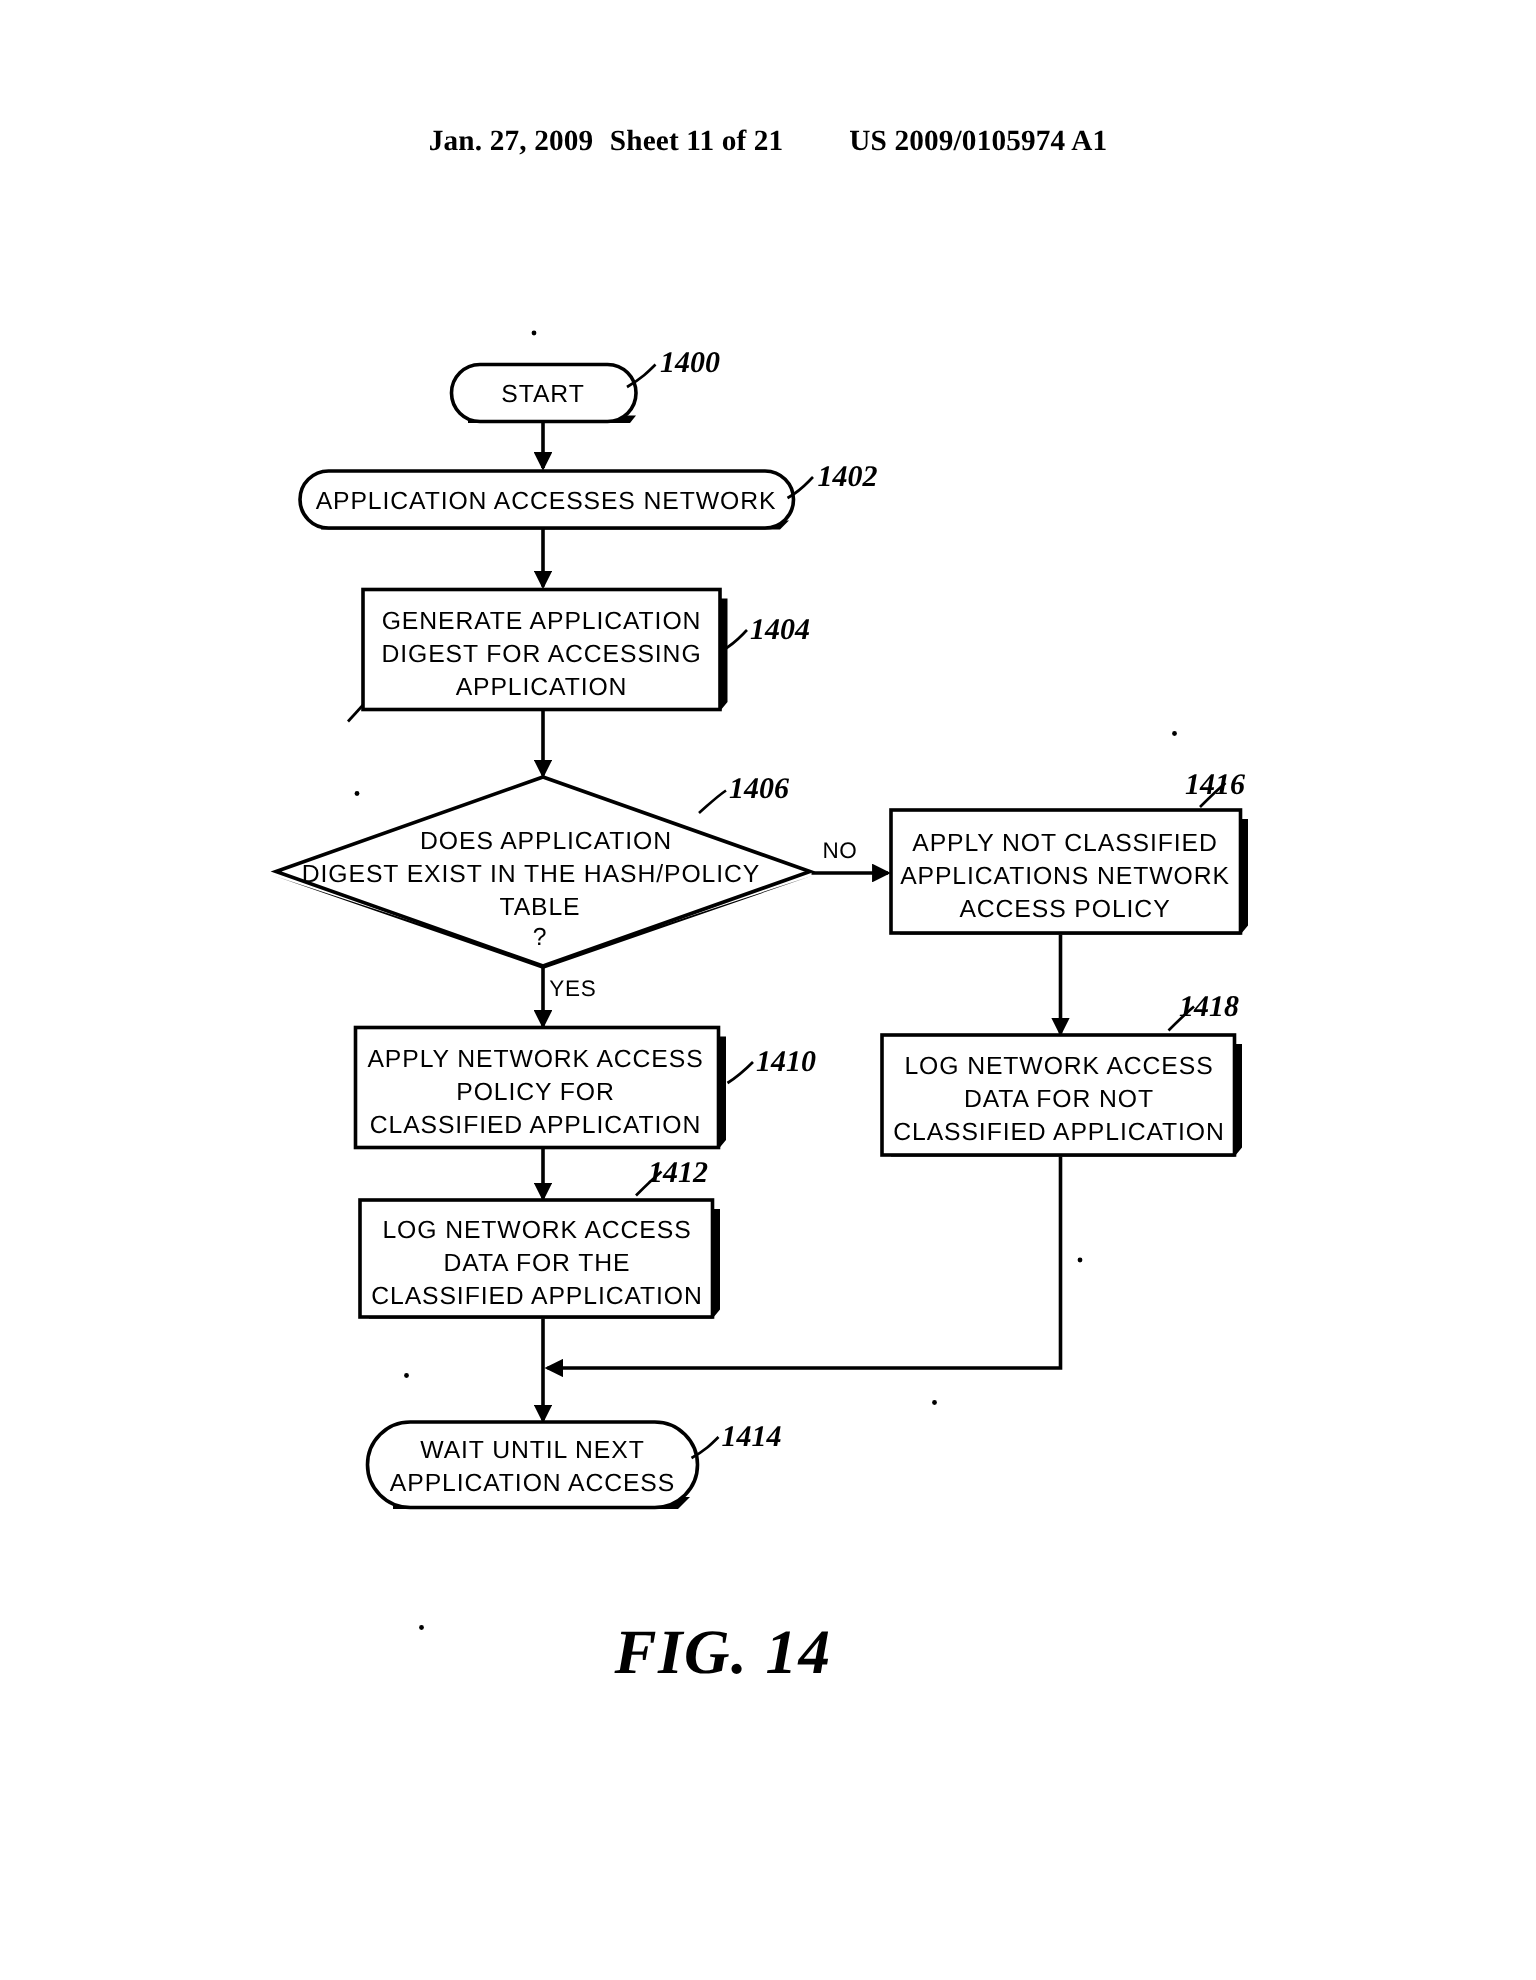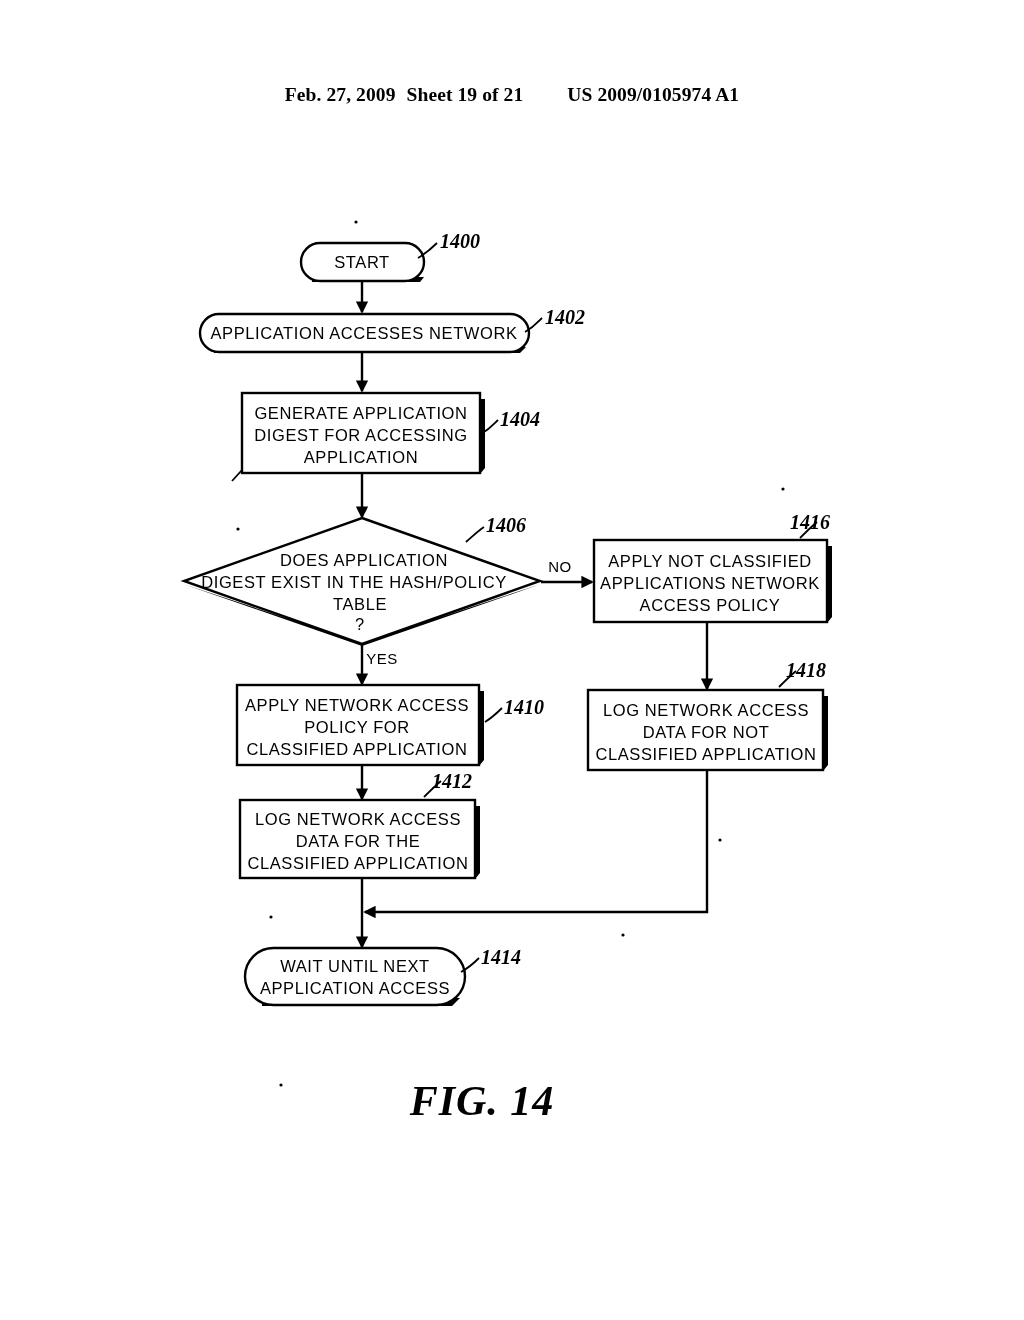--- a/index.html
+++ b/index.html
@@ -100,22 +100,22 @@
     fill: none;
   }
   .speck { fill: #000000; }
 </style>
 </head>
 <body>
 
 <div id="page">
 
   <div id="header">
-    <span class="h-date">Feb. 27, 2009</span>
-    <span class="h-sheet">Sheet 19 of 21</span>
+    <span class="h-date">Jan. 27, 2009</span>
+    <span class="h-sheet">Sheet 11 of 21</span>
     <span class="h-num">US 2009/0105974 A1</span>
   </div>
 
   <div id="figure">
     <svg width="1024" height="1320" viewBox="0 0 1024 1320" xmlns="http://www.w3.org/2000/svg">
       <defs>
         <marker id="arrow" viewBox="0 0 10 10" refX="8.5" refY="5" markerWidth="5.2" markerHeight="5.2" orient="auto-start-reverse">
           <path d="M 0 0 L 10 5 L 0 10 z" fill="#000000"></path>
         </marker>
       </defs>

